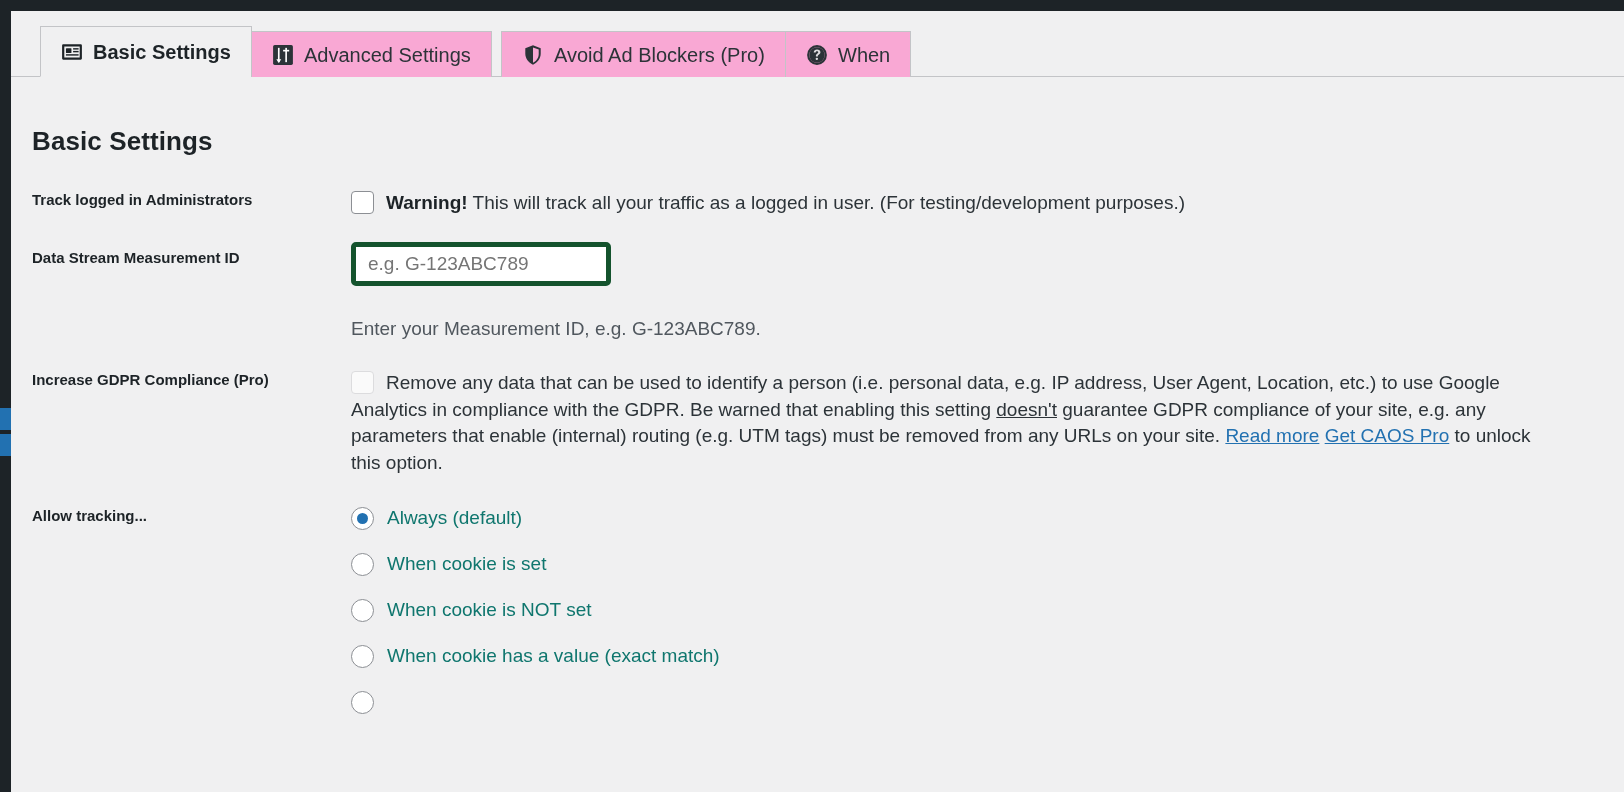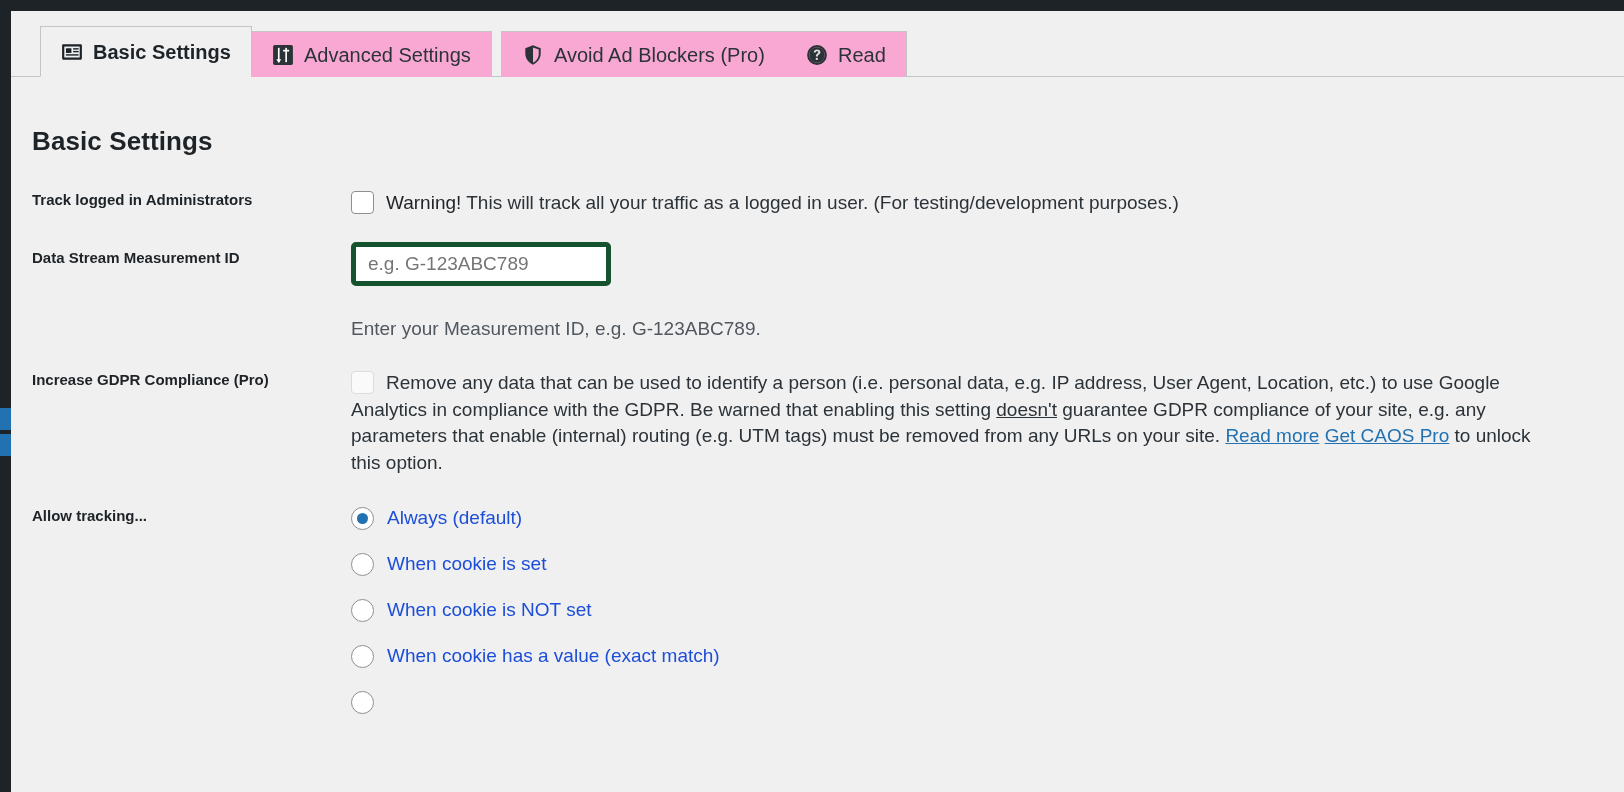--- a/index.html
+++ b/index.html
@@ -110,21 +110,21 @@
     width: 23px; height: 23px;
     border: 1px solid #8c8f94;
     background: #fff;
     border-radius: 4px;
     vertical-align: -5px;
     margin-right: 12px;
     cursor: pointer;
   }
   .cb.disabled { border-color: #dcdcde; background: #fafafa; cursor: default; }
 
-  .warn { font-weight: 400; color: #1d2327; margin-top: 48px; }
+  .warn { font-weight: 700; color: #1d2327; margin-top: 48px; }
 
   
   .txt {
     display: block;
     width: 260px; height: 44px;
     padding: 0 12px;
     font-size: 19px;
     font-family: "Liberation Sans", sans-serif;
     color: #2c3338;
     background: #fff;
@@ -155,21 +155,21 @@
     border-radius: 50%;
     margin-right: 13px;
   }
   .rb.checked::after {
     content: "";
     position: absolute; left: 5px; top: 5px;
     width: 11px; height: 11px;
     border-radius: 50%;
     background: #2271b1;
   }
-  .radio-label { font-size: 19px; color: #1d4ed8; }
+  .radio-label { font-size: 19px; color: #0f766e; }
 
   #gdpr-row .row-label { padding-top: 13px; }
   #gdpr-row .row-field { padding-top: 13px; }
   #track-row .row-label { padding-top: 14px; }
   #track-row .row-field { padding-top: 14px; }
   #id-row .row-label { padding-top: 16px; }
   #id-row .row-field { padding-top: 10px; }
   #tracking-row .row-label { padding-top: 14px; }
   #tracking-row .row-field { padding-top: 4px; }
 </style>
@@ -227,21 +227,21 @@
       </div>
 
       <div class="nav-tab" id="tab-3">
         <span class="tab-icon">
           <svg width="22" height="22" viewBox="0 0 20 20" fill="#2c3338">
             <path d="M10 1a9 9 0 1 0 0 18 9 9 0 0 0 0-18zm0 2a7 7 0 1 1 0 14A7 7 0 0 1 10 3z"></path>
             <circle cx="10" cy="10" r="7"></circle>
             <path d="M10 5.1c-1.7 0-2.9 1-3 2.6h1.8c.05-.7.5-1.1 1.2-1.1.65 0 1.1.4 1.1 1 0 .55-.25.85-1 1.35-.8.5-1.15 1.05-1.1 1.95l.1.5h1.7v-.4c0-.6.25-.9 1-1.4.85-.55 1.3-1.2 1.3-2.1 0-1.45-1.2-2.4-3.1-2.4zm-.15 7.3a1.1 1.1 0 1 0 0 2.2 1.1 1.1 0 0 0 0-2.2z" fill="#dcdcde"></path>
           </svg>
         </span>
-        <span>Read</span>
+        <span>When</span>
       </div>
 
     </div>
 
     <h1 id="page-title">Basic Settings</h1>
 
     <div id="form">
 
       <div class="row" id="track-row">
         <div class="row-label">Track logged in Administrators</div>

